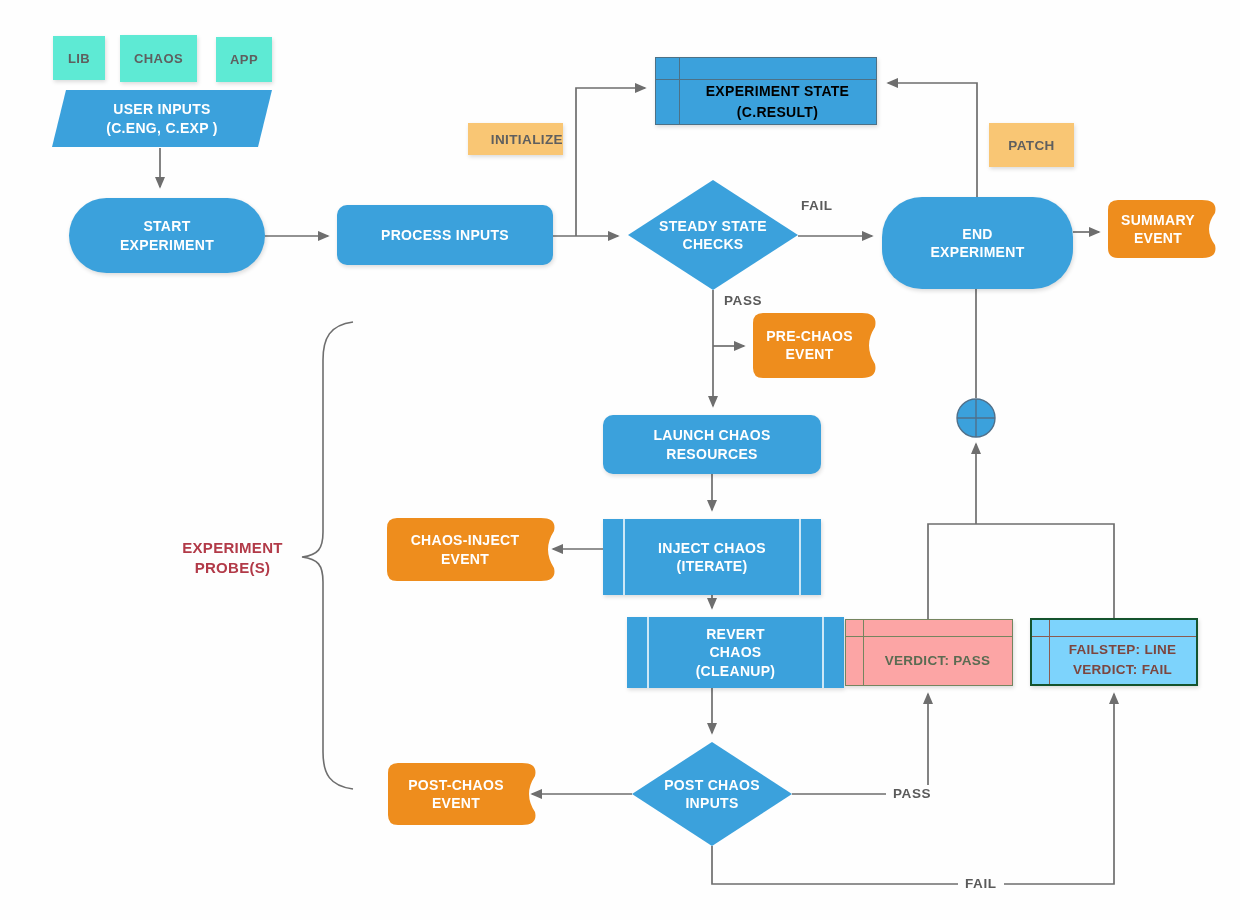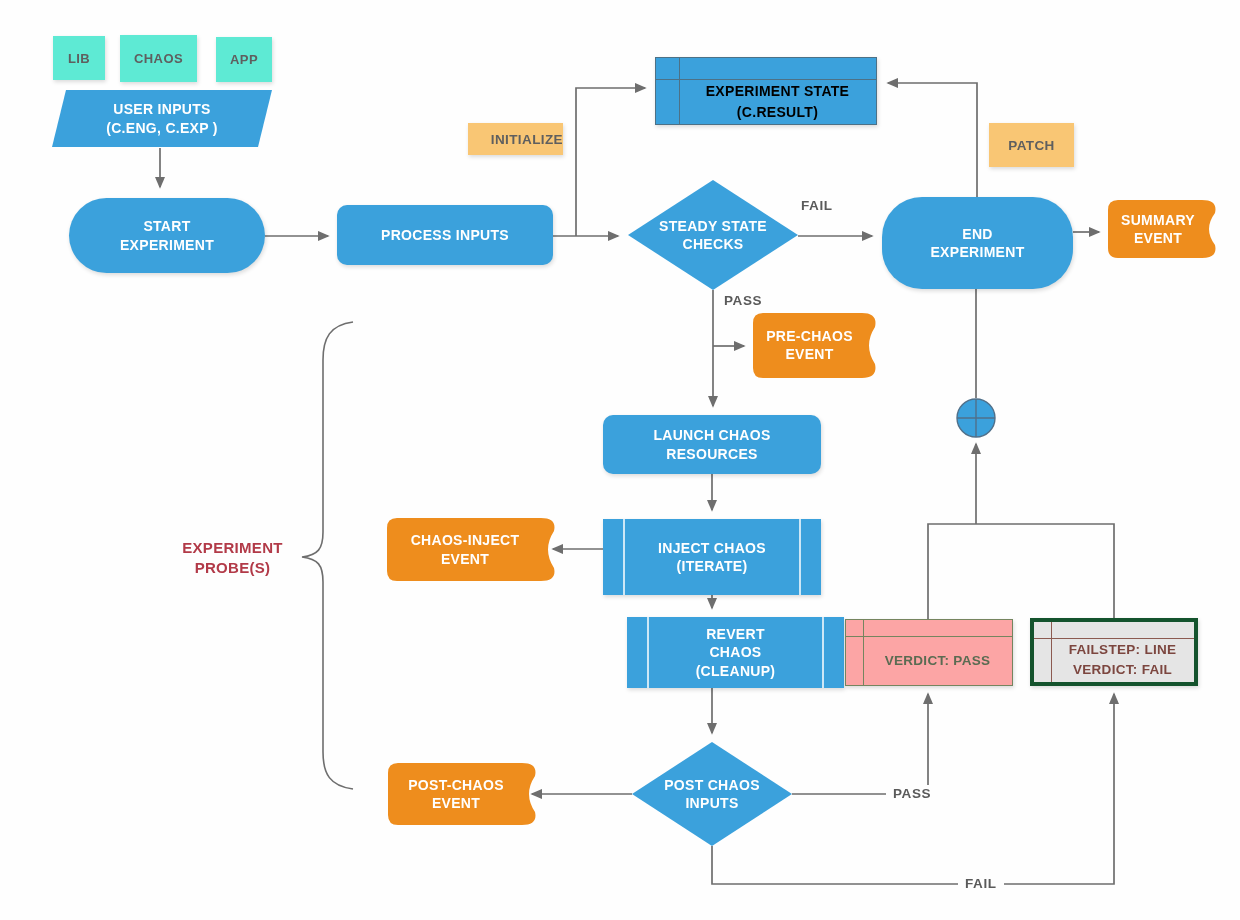--- a/index.html
+++ b/index.html
@@ -164,21 +164,21 @@
     <span class="node-label">POST CHAOS
 INPUTS</span>
   </div>
 
   <div class="table-box soft" style="left:845px;top:619px;width:168px;height:67px;background:#fca5a5;border:1px solid #75855F;">
     <div class="tb-hline" style="top:16px;background:#75855F;"></div>
     <div class="tb-vline" style="left:17px;background:#75855F;"></div>
     <div class="tb-label" style="top:16px;bottom:0;left:17px;color:#5A6B52;font-size:13.5px;">VERDICT: PASS</div>
   </div>
 
-  <div class="table-box soft" style="left:1030px;top:618px;width:168px;height:68px;background:#e5e5e5;border:4px solid #14532d;">
+  <div class="table-box soft" style="left:1030px;top:618px;width:168px;height:68px;background:#7dd3fc;border:2px solid #14532d;">
     <div class="tb-hline" style="top:16px;background:#8C5A50;"></div>
     <div class="tb-vline" style="left:17px;background:#8C5A50;"></div>
     <div class="tb-label" style="top:16px;bottom:0;left:17px;color:#7C463F;font-size:13.5px;">FAILSTEP: LINE
 VERDICT: FAIL</div>
   </div>
 
   <div class="edge-label" style="left:801px;top:198px;">FAIL</div>
   <div class="edge-label" style="left:724px;top:293px;">PASS</div>
   <div class="edge-label on-line" style="left:886px;top:785px;">PASS</div>
   <div class="edge-label on-line" style="left:958px;top:875px;">FAIL</div>

